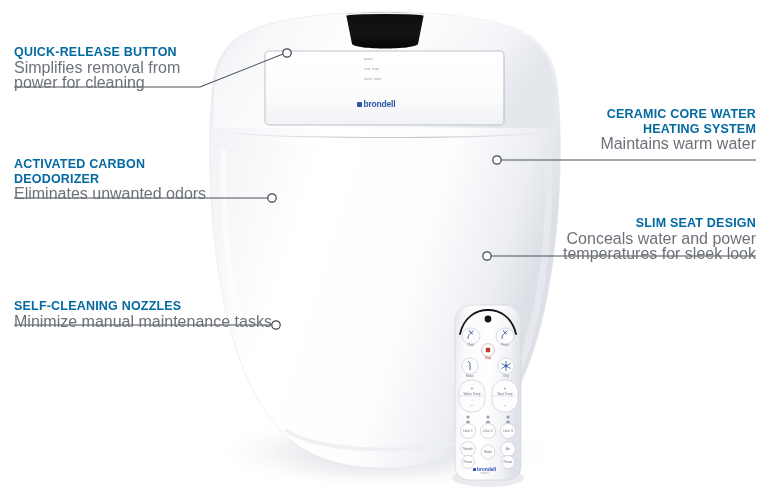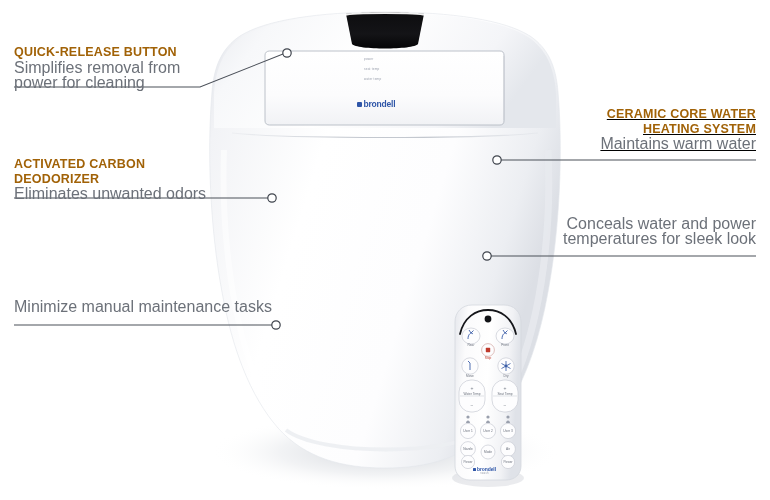--- a/index.html
+++ b/index.html
@@ -21,21 +21,21 @@
   }
 
   
   .callout {
     position: absolute;
     z-index: 40;
   }
   .callout .title {
     font-size: 12.5px;
     font-weight: bold;
-    color: #a16207;
+    color: #0369a1;
     letter-spacing: 0.2px;
     line-height: 14.5px;
     margin: 0;
     white-space: nowrap;
   }
   .callout .desc {
     font-size: 16px;
     color: #6c7179;
     line-height: 15px;
     margin: 0;
@@ -375,27 +375,29 @@
     <div class="desc">power for cleaning</div>
   </div>
 
   <div class="callout left" style="left:14px; top:157px;">
     <div class="title">ACTIVATED CARBON</div>
     <div class="title">DEODORIZER</div>
     <div class="desc">Eliminates unwanted odors</div>
   </div>
 
   <div class="callout left" style="left:14px; top:299px;">
+    <div class="title">SELF-CLEANING NOZZLES</div>
     <div class="desc">Minimize manual maintenance tasks</div>
   </div>
 
-  <div class="callout right" style="right:14px; top:107px;text-decoration:underline;">
+  <div class="callout right" style="right:14px; top:107px;">
     <div class="title">CERAMIC CORE WATER</div>
     <div class="title">HEATING SYSTEM</div>
     <div class="desc">Maintains warm water</div>
   </div>
 
   <div class="callout right" style="right:14px; top:216px;">
+    <div class="title">SLIM SEAT DESIGN</div>
     <div class="desc">Conceals water and power</div>
     <div class="desc">temperatures for sleek look</div>
   </div>
 
 </div>
 
 </body></html>

